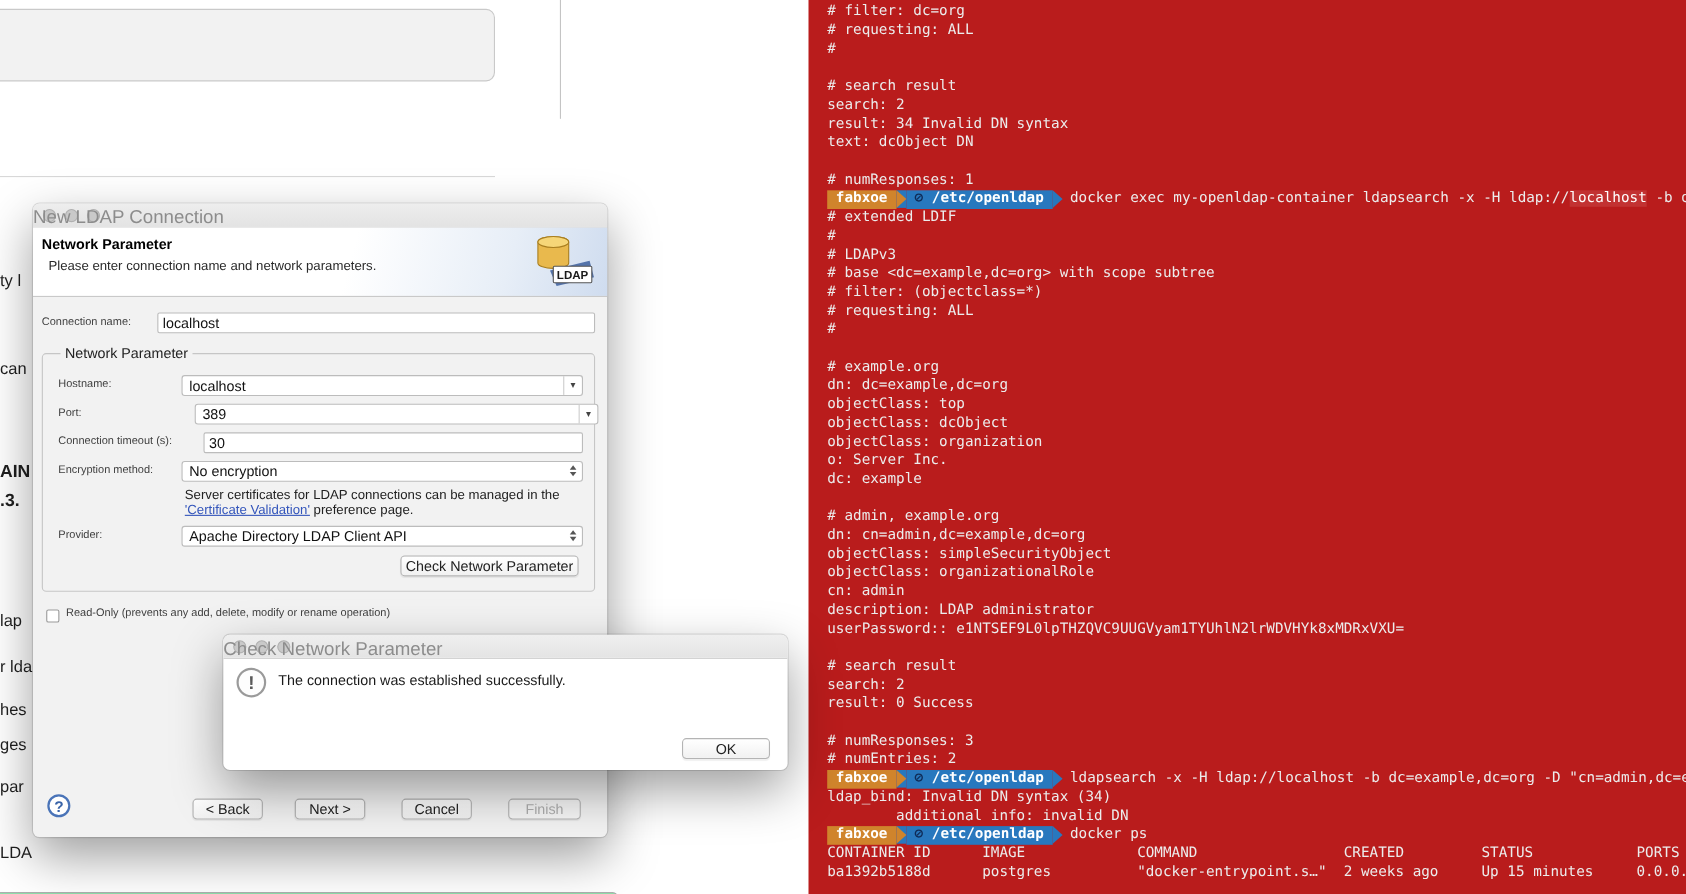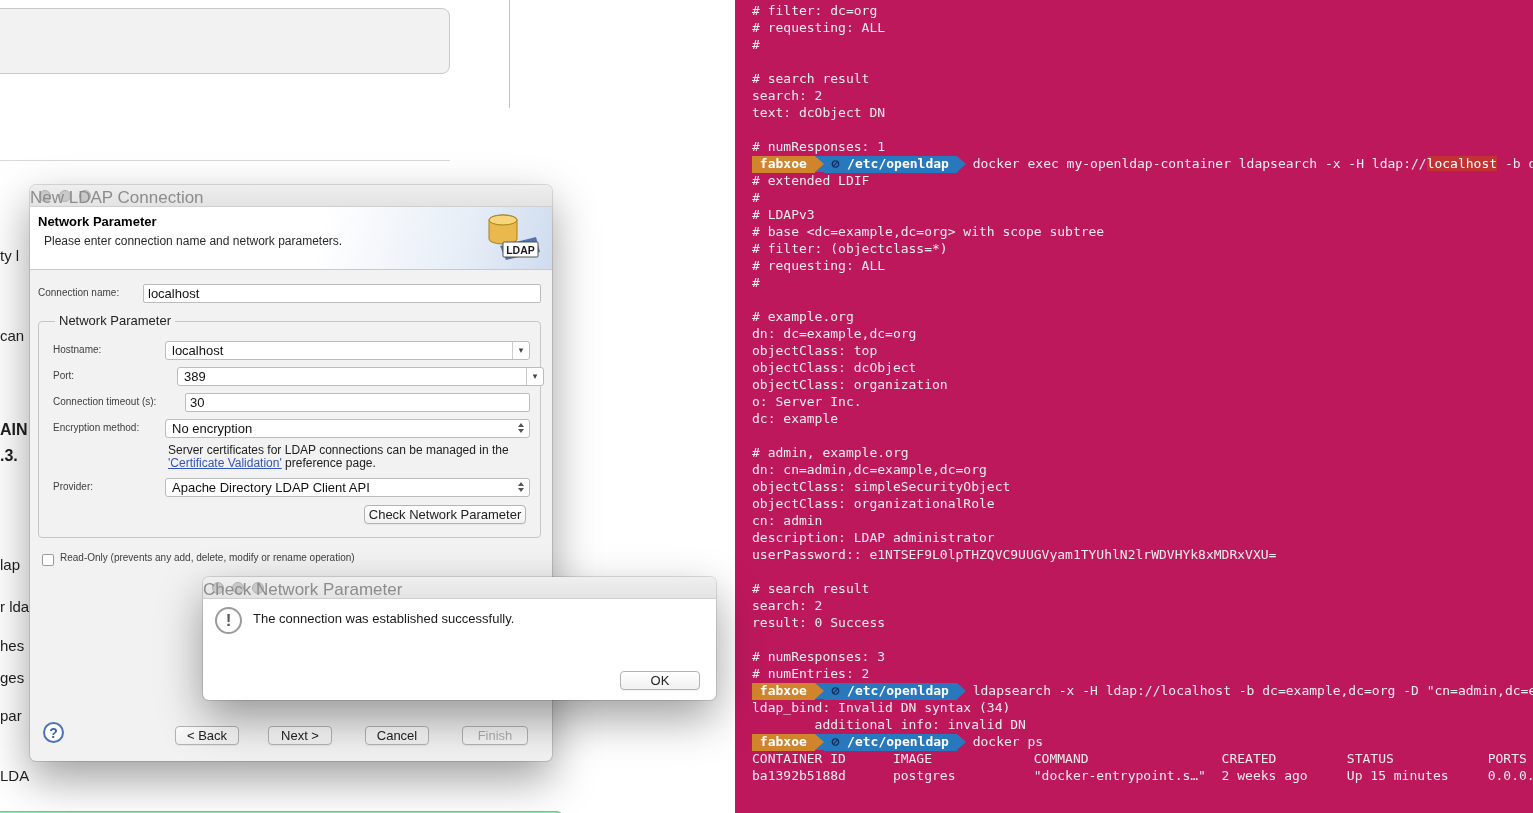--- a/index.html
+++ b/index.html
@@ -66,21 +66,21 @@
 
   
   #checkdlg { left:203px; top:577px; width:513px; height:123px; z-index:10; background:#fff; }
   #checkdlg .titlebar { background:linear-gradient(#efefef,#e4e4e4); }
   .alert-icon { position:absolute; left:12px; top:30px; width:27px; height:27px; border-radius:50%;
                 border:2px solid #9a9a9a; color:#5a5a5a; font-size:17px; font-weight:bold;
                 display:flex; align-items:center; justify-content:center; background:#fdfdfd; }
   .alert-msg { position:absolute; left:50px; top:34px; font-size:13px; color:#1a1a1a; }
 
   
-  #terminal { position:absolute; left:735px; top:0; width:798px; height:813px; background:#be185d;
+  #terminal { position:absolute; left:735px; top:0; width:798px; height:813px; background:#b91c1c;
               padding:3px 0 0 17px; overflow:hidden; z-index:1; }
   .tline { height:17px; line-height:17px; font:13px "DejaVu Sans Mono",monospace; color:#ececec; white-space:pre; }
   .p-user { display:inline-block; background:#d0842c; color:#fff; font-weight:bold; height:17px; vertical-align:top; }
   .p-path { display:inline-block; background:#2878be; color:#fff; font-weight:bold; height:17px; vertical-align:top; }
   .p-status { color:rgba(0,0,30,.65); font-weight:bold; }
   .parrow { display:inline-block; width:0; height:0; vertical-align:top;
             border-top:8.5px solid transparent; border-bottom:8.5px solid transparent; }
   .a1 { border-left:9px solid #d0842c; background:#2878be; }
   .a2 { border-left:9px solid #2878be; background:transparent; }
   .p-cmd { padding-left:7px; }
@@ -220,20 +220,21 @@
   </div>
 
   <div id="terminal">
     <div>
         <div class="tline"># filter: dc=org</div>
         <div class="tline"># requesting: ALL</div>
         <div class="tline">#</div>
         <div class="tline"> </div>
         <div class="tline"># search result</div>
         <div class="tline">search: 2</div>
+        <div class="tline">result: 34 Invalid DN syntax</div>
         <div class="tline">text: dcObject DN</div>
         <div class="tline"> </div>
         <div class="tline"># numResponses: 1</div>
         <div class="tline"><span class="p-user"> fabxoe </span><span class="parrow a1"></span><span class="p-path"><span class="p-status"> ⊘ </span>/etc/openldap </span><span class="parrow a2"></span><span class="p-cmd"><span>docker exec my-openldap-container ldapsearch -x -H ldap://</span><span class="p-hl">localhost</span><span> -b dc=example,dc</span></span></div>
         <div class="tline"># extended LDIF</div>
         <div class="tline">#</div>
         <div class="tline"># LDAPv3</div>
         <div class="tline"># base &lt;dc=example,dc=org&gt; with scope subtree</div>
         <div class="tline"># filter: (objectclass=*)</div>
         <div class="tline"># requesting: ALL</div>

